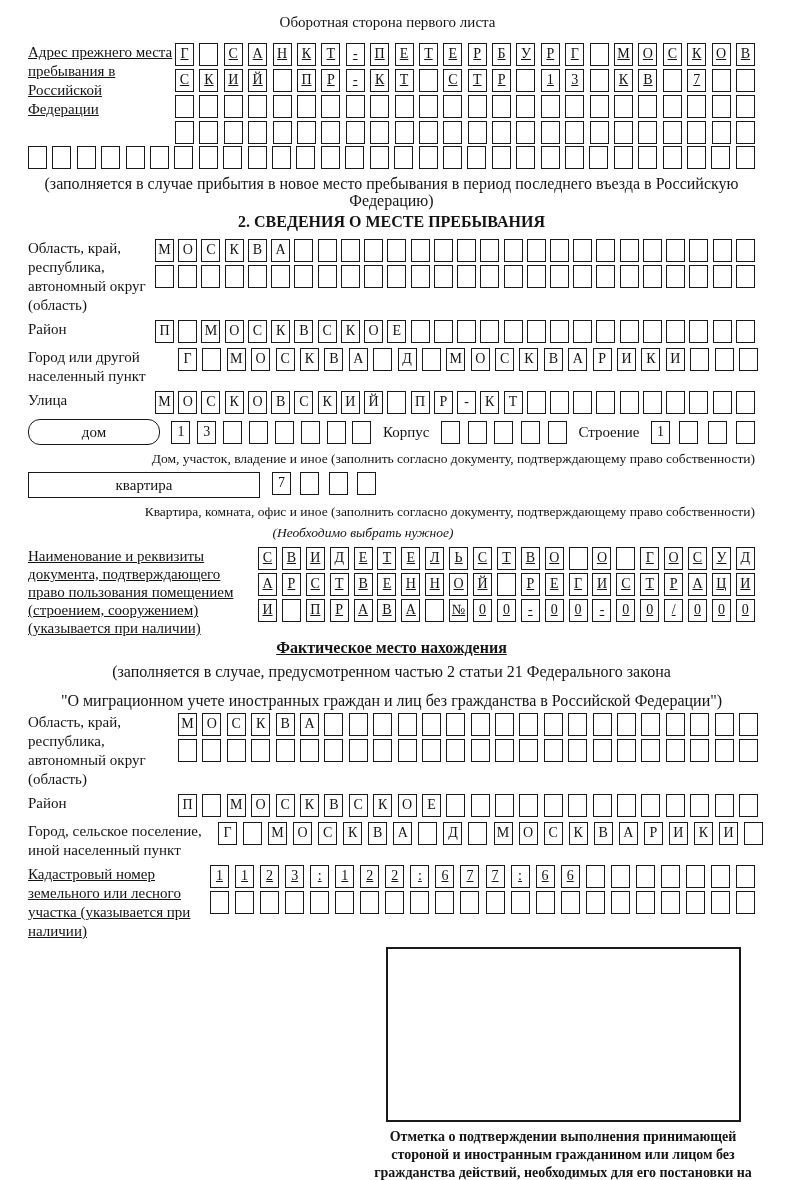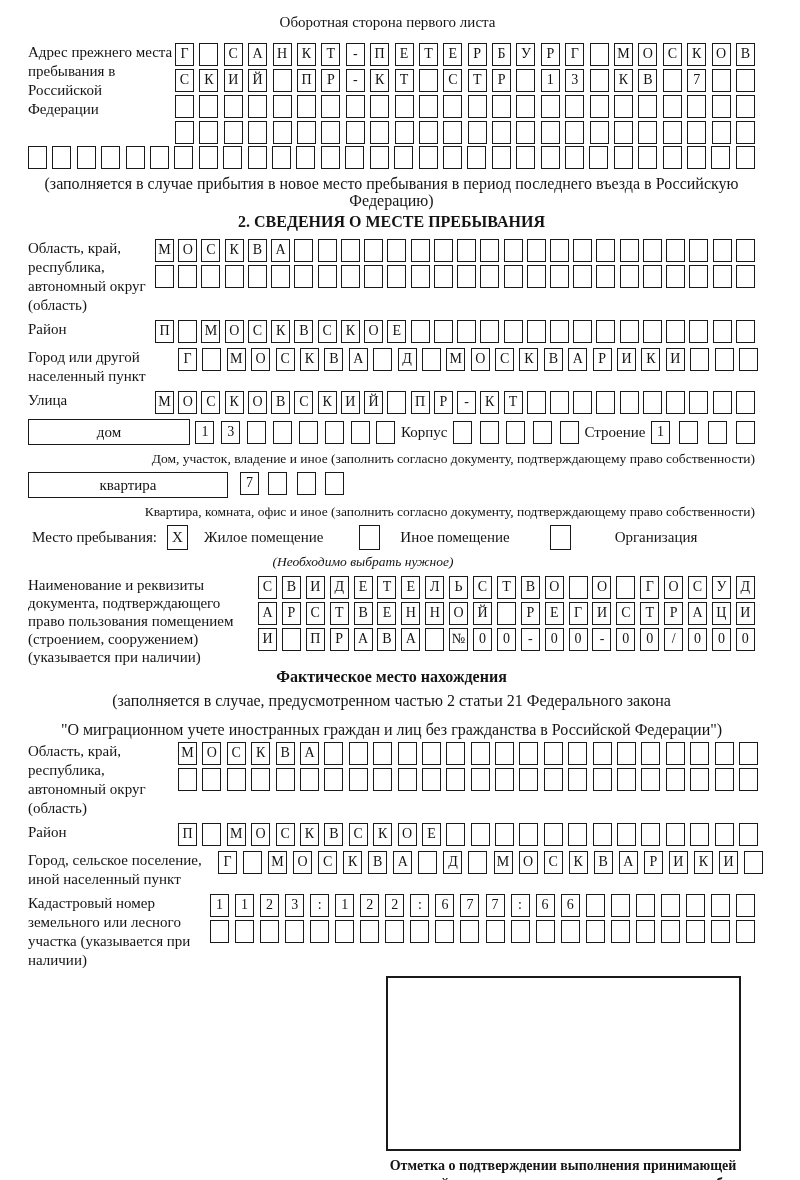--- a/index.html
+++ b/index.html
@@ -44,21 +44,21 @@
     width:21px; height:25px; border:1.6px solid #1a1a1a; text-align:center;
     font-size:15px; line-height:22px; flex-shrink:0;
   }
   .choose-note { width:480px; margin-left:95px; text-align:center; font-size:13.5px; margin-bottom:6px;font-style:italic; }
 
   .stamp-wrap { width:380px; margin-left:auto; margin-right:2px; margin-top:6px; }
   .stamp-box { width:355px; height:175px; border:2px solid #1a1a1a; margin-left:13px; }
   .stamp-caption {
     margin-top:6px; text-align:center; font-size:14px; font-weight:600; line-height:18px;
   }
-  .mb2 { margin-bottom:2px; } .mb6 { margin-bottom:6px; }
+  .mb2 { margin-bottom:2px;text-decoration:underline; } .mb6 { margin-bottom:6px; }
 </style>
 </head>
 <body>
 
 <div class="page">
 
   <div class="hdr-note">Оборотная сторона первого листа</div>
 
   <div class="row mb2">
     <div class="label w145">Адрес прежнего места пребывания в Российской Федерации</div>
@@ -355,21 +355,21 @@
         <span class="cell"></span>
         <span class="cell"></span>
         <span class="cell"></span>
         <span class="cell"></span>
         <span class="cell"></span>
         <span class="cell"></span>
       </div>
   </div>
 
   <div class="house-row">
-    <div class="wbox" style="width:162px;">дом</div>
+    <div class="wbox" style="width:132px;border-radius:12px;">дом</div>
     <div class="grid g200 left">
         <span class="cell">1</span>
         <span class="cell">3</span>
         <span class="cell"></span>
         <span class="cell"></span>
         <span class="cell"></span>
         <span class="cell"></span>
         <span class="cell"></span>
         <span class="cell"></span>
       </div>
@@ -385,39 +385,30 @@
     <div class="grid g104 left">
         <span class="cell">1</span>
         <span class="cell"></span>
         <span class="cell"></span>
         <span class="cell"></span>
       </div>
   </div>
   <div class="note-left">Дом, участок, владение и иное (заполнить согласно документу, подтверждающему право собственности)</div>
 
   <div class="row">
-    <div class="wbox" style="width:200px; margin-right:12px;font-family:Liberation Serif, serif;">квартира</div>
+    <div class="wbox" style="width:232px; margin-right:12px;font-family:Liberation Serif, serif;">квартира</div>
     <div class="grid g104 left">
         <span class="cell">7</span>
         <span class="cell"></span>
         <span class="cell"></span>
         <span class="cell"></span>
       </div>
   </div>
   <div class="note-left">Квартира, комната, офис и иное (заполнить согласно документу, подтверждающему право собственности)</div>
 
-  <div class="stay-row">
-    <span>Место пребывания:</span>
-    <span class="cb" style="margin-left:10px;">X</span>
-    <span style="margin-left:16px;">Жилое помещение</span>
-    <span class="cb" style="margin-left:36px;"></span>
-    <span style="margin-left:20px;">Иное помещение</span>
-    <span class="cb" style="margin-left:40px;"></span>
-    <span style="margin-left:44px;">Организация</span>
-  </div>
   <div class="choose-note">(Необходимо выбрать нужное)</div>
 
   <div class="row mb2">
     <div class="label w220" style="line-height:18px;">Наименование и реквизиты документа, подтверждающего право пользования помещением (строением, сооружением) (указывается при наличии)</div>
     <div class="gcol">
       <div class="grid g497">
           <span class="cell">С</span>
           <span class="cell">В</span>
           <span class="cell">И</span>
           <span class="cell">Д</span>
@@ -481,21 +472,21 @@
           <span class="cell">0</span>
           <span class="cell">0</span>
           <span class="cell">/</span>
           <span class="cell">0</span>
           <span class="cell">0</span>
           <span class="cell">0</span>
         </div>
     </div>
   </div>
 
-  <div class="h-title" style="margin-top:0; margin-bottom:6px;">Фактическое место нахождения</div>
+  <div class="h-title" style="margin-top:0; margin-bottom:6px;text-decoration:underline;">Фактическое место нахождения</div>
   <div class="note" style="margin-bottom:12px;">(заполняется в случае, предусмотренном частью 2 статьи 21 Федерального закона</div>
   <div class="note">"О миграционном учете иностранных граждан и лиц без гражданства в Российской Федерации")</div>
 
   <div class="row">
     <div class="label w150">Область, край, республика, автономный округ (область)</div>
     <div class="gcol">
       <div class="grid g580">
           <span class="cell">М</span>
           <span class="cell">О</span>
           <span class="cell">С</span>

